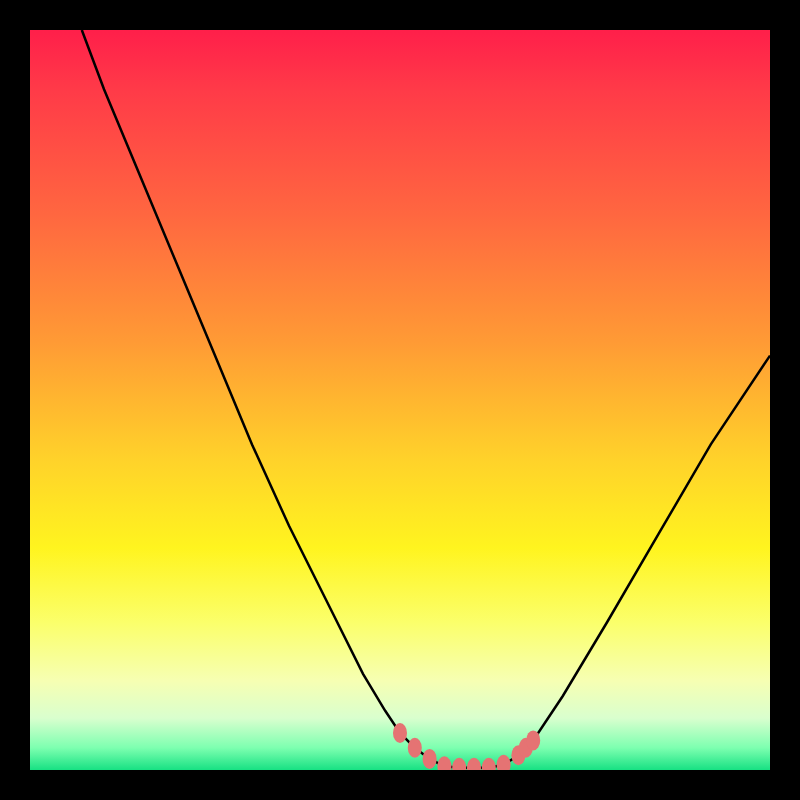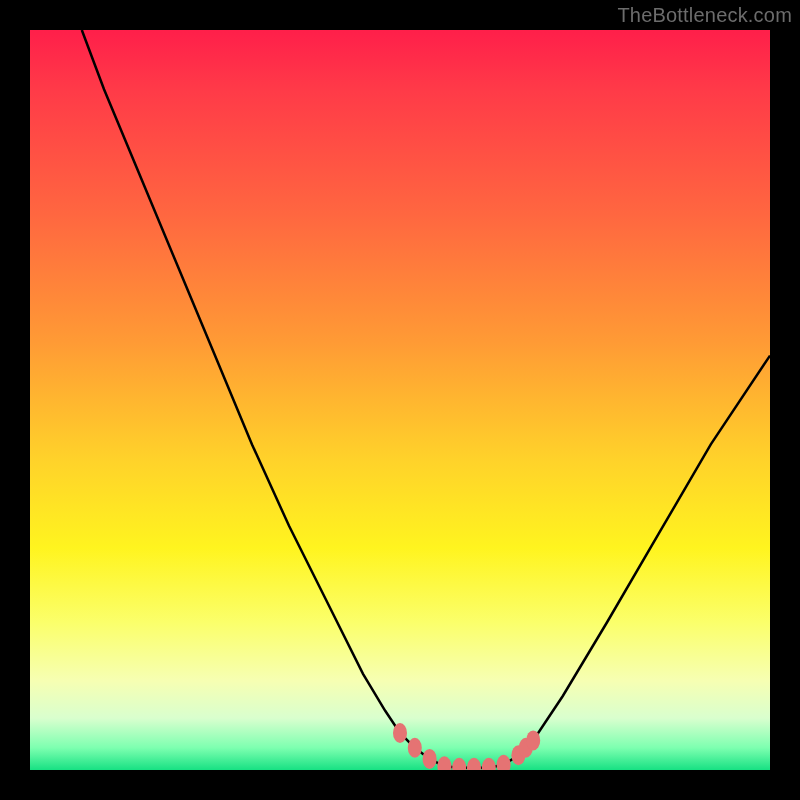--- a/index.html
+++ b/index.html
@@ -55,21 +55,20 @@
     color: #6c6c6c;
     font-size: 20px;
     letter-spacing: 0.2px;
     user-select: none;
   }
 </style>
 </head>
 <body>
 
 <div class="frame">
-  <div class="watermark">TheBottleneck.com</div>
 
   <div class="plot-area">
     <svg class="curve" viewBox="0 0 740 740" preserveAspectRatio="none">
       <path id="curve-path" fill="none" stroke="#000000" stroke-width="2.5" d="M 51.8 0.0 L 74.0 59.2 L 111.0 148.0 L 148.0 236.8 L 185.0 325.6 L 222.0 414.4 L 259.0 495.8 L 296.0 569.8 L 333.0 643.8 L 355.2 680.8 L 370.0 703.0 L 384.8 717.8 L 399.6 728.9 L 414.4 736.3 L 414.4 736.3 L 429.2 737.8 L 444.0 737.8 L 458.8 737.8 L 473.6 734.8 L 473.6 734.8 L 488.4 725.2 L 503.2 710.4 L 532.8 666.0 L 577.2 592.0 L 629.0 503.2 L 680.8 414.4 L 740.0 325.6"></path>
       <g id="markers">
           <ellipse cx="370.0" cy="703.0" rx="7" ry="10" fill="#e57373"></ellipse>
           <ellipse cx="384.8" cy="717.8" rx="7" ry="10" fill="#e57373"></ellipse>
           <ellipse cx="399.6" cy="728.9" rx="7" ry="10" fill="#e57373"></ellipse>
           <ellipse cx="414.4" cy="736.3" rx="7" ry="10" fill="#e57373"></ellipse>
           <ellipse cx="429.2" cy="737.8" rx="7" ry="10" fill="#e57373"></ellipse>

